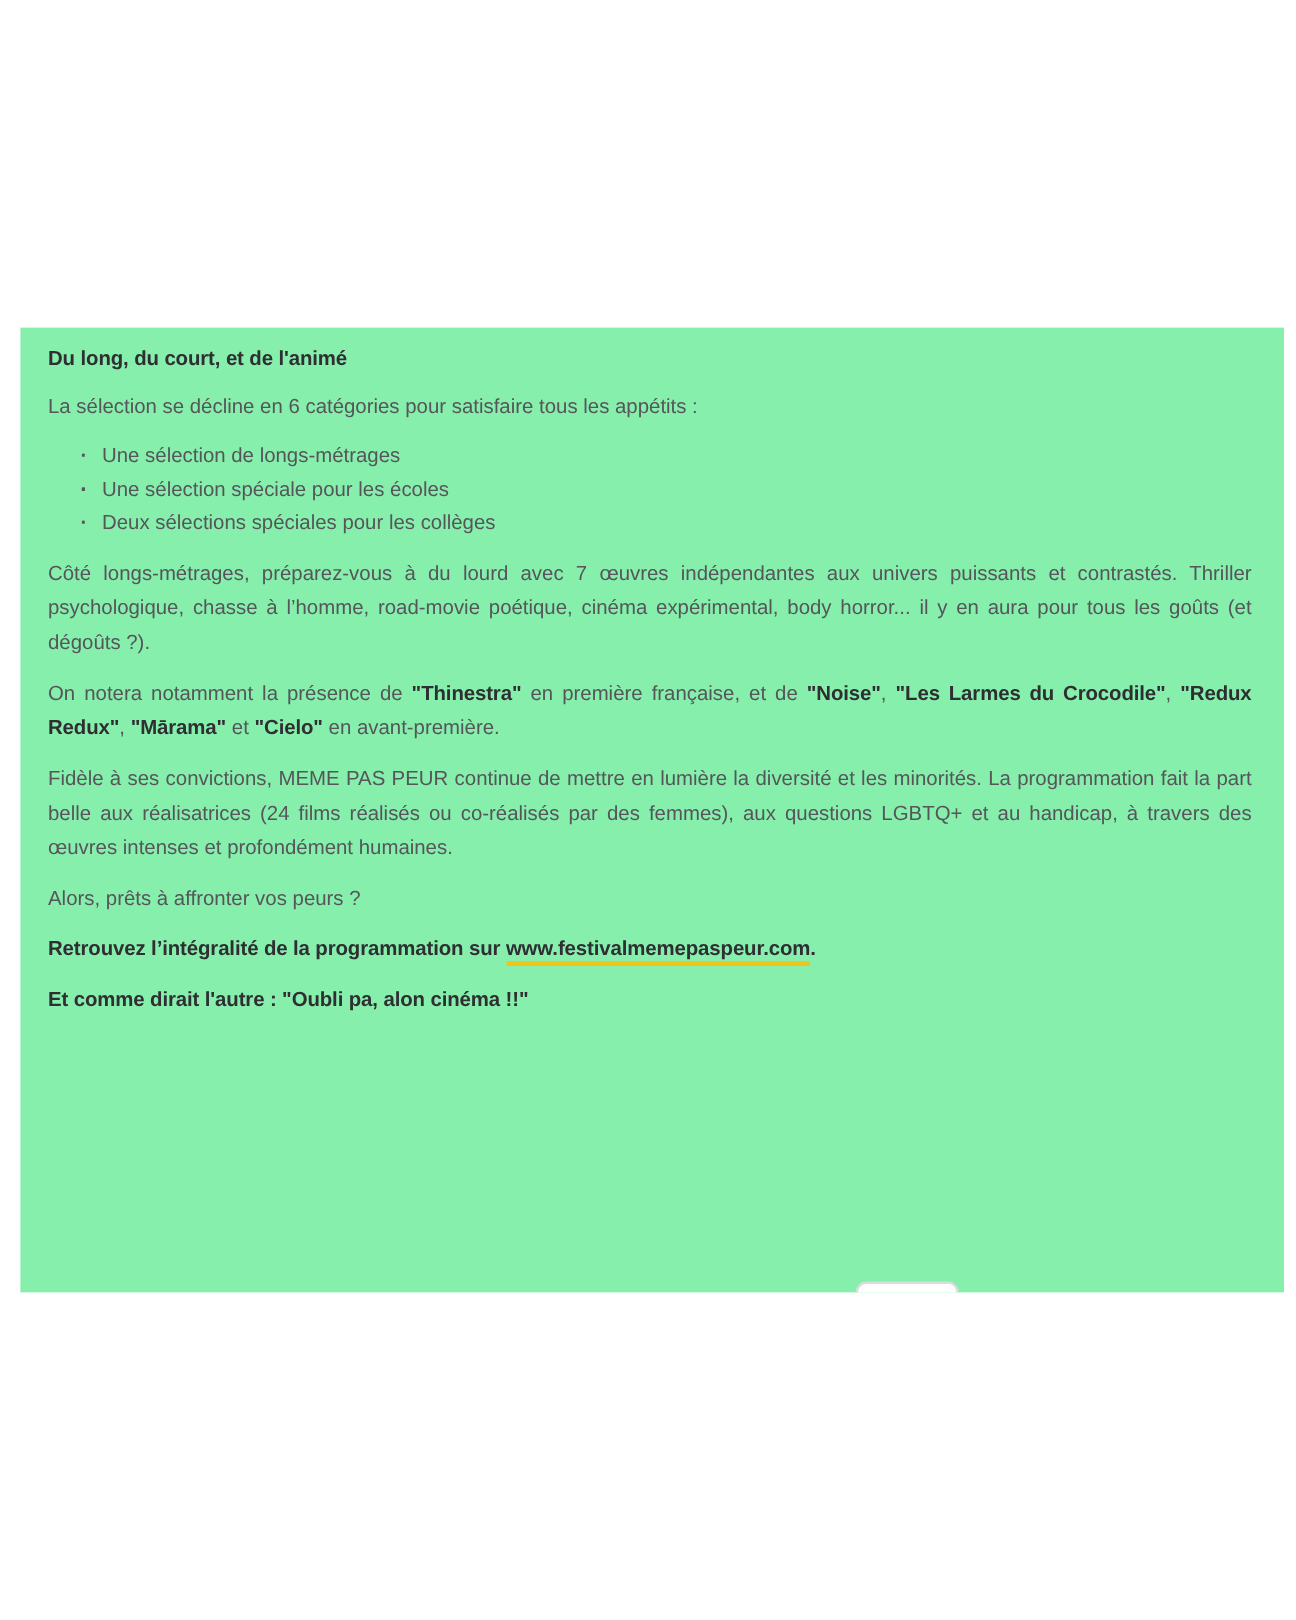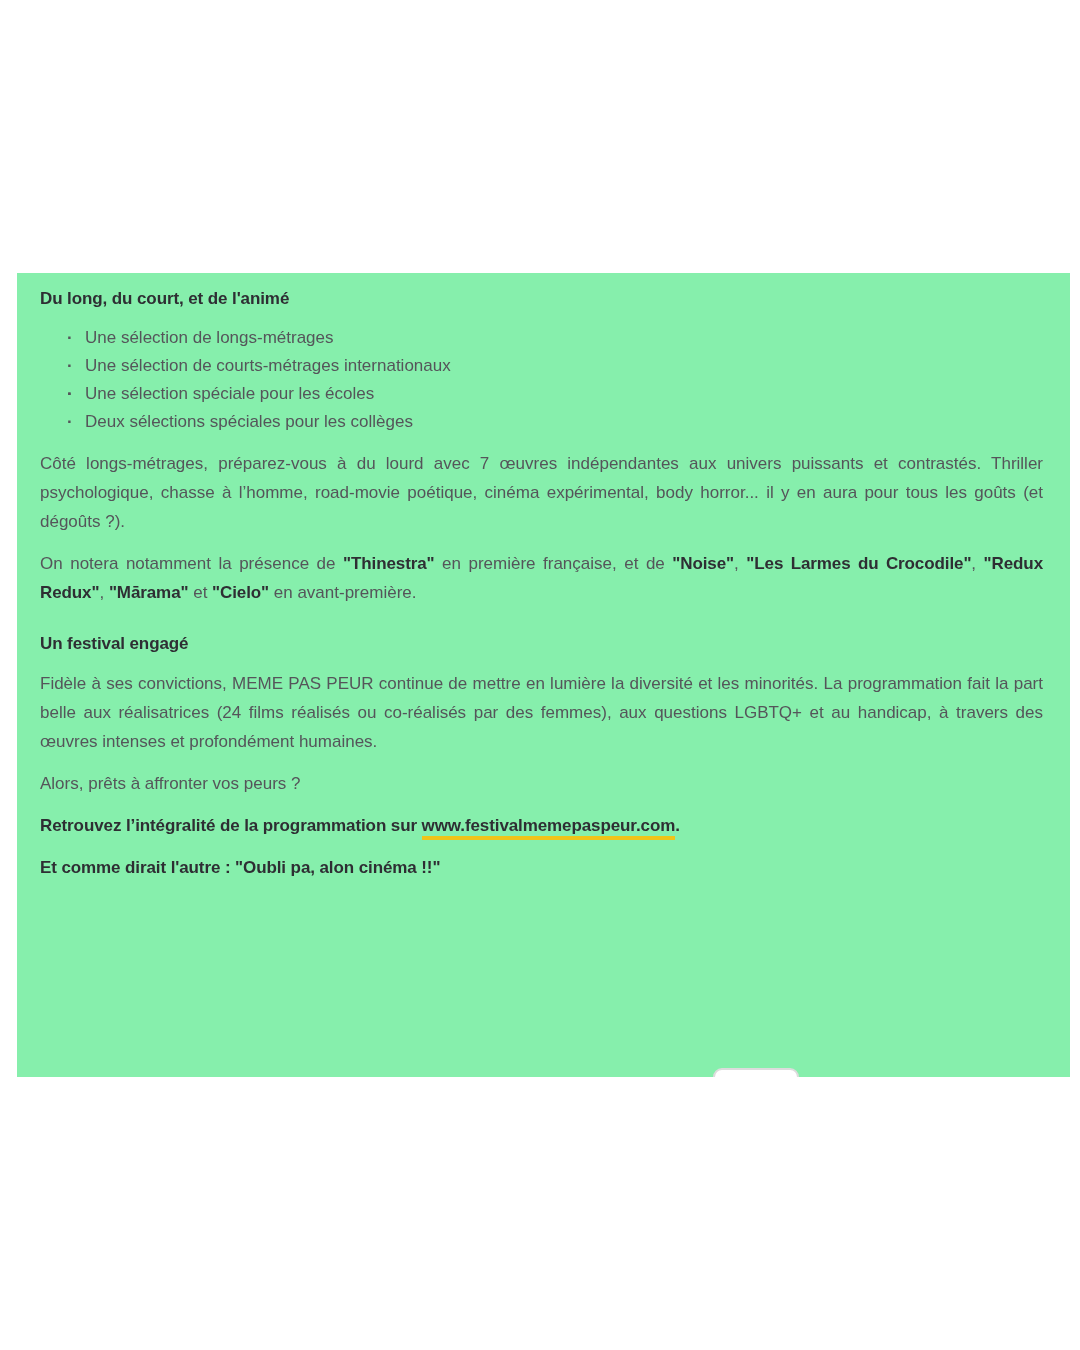--- a/index.html
+++ b/index.html
@@ -100,34 +100,34 @@
   }
 </style>
 </head>
 <body>
 
 <div class="page">
   <div class="content-card">
 
     <h3 class="section-heading first">Du long, du court, et de l'animé</h3>
 
+    <p class="body-para left-align">La sélection se décline en 6 catégories pour satisfaire tous les appétits :</p>
 
     <ul class="category-list">
       <li><span class="dot">·</span><span>Une sélection de longs-métrages</span></li>
-      <li><span class="dot">·</span><span>Une sélection de courts-métrages internationaux</span></li>
+      <li><span class="dot">·</span></li>
       <li><span class="dot">·</span></li>
       <li><span class="dot">·</span><span>Une sélection spéciale pour les écoles</span></li>
       <li><span class="dot">·</span><span>Deux sélections spéciales pour les collèges</span></li>
     </ul>
 
     <p class="body-para">Côté longs-métrages, préparez-vous à du lourd avec 7 œuvres indépendantes aux univers puissants et contrastés. Thriller psychologique, chasse à l’homme, road-movie poétique, cinéma expérimental, body horror... il y en aura pour tous les goûts (et dégoûts ?).</p>
 
     <p class="body-para"><span>On notera notamment la présence de </span><span class="b">"Thinestra"</span><span> en première française, et de </span><span class="b">"Noise"</span><span>, </span><span class="b">"Les Larmes du Crocodile"</span><span>, </span><span class="b">"Redux Redux"</span><span>, </span><span class="b">"Mārama"</span><span> et </span><span class="b">"Cielo"</span><span> en avant-première.</span></p>
 
-    <h3 class="section-heading">Un festival engagé</h3>
 
     <p class="body-para">Fidèle à ses convictions, MEME PAS PEUR continue de mettre en lumière la diversité et les minorités. La programmation fait la part belle aux réalisatrices (24 films réalisés ou co-réalisés par des femmes), aux questions LGBTQ+ et au handicap, à travers des œuvres intenses et profondément humaines.</p>
 
 
 
     <p class="body-para left-align">Alors, prêts à affronter vos peurs ?</p>
 
     <p class="bold-para"><span>Retrouvez l’intégralité de la programmation sur </span><a class="yellow-link">www.festivalmemepaspeur.com</a><span>.</span></p>
 
     <p class="bold-para">Et comme dirait l'autre : "Oubli pa, alon cinéma !!"</p>

